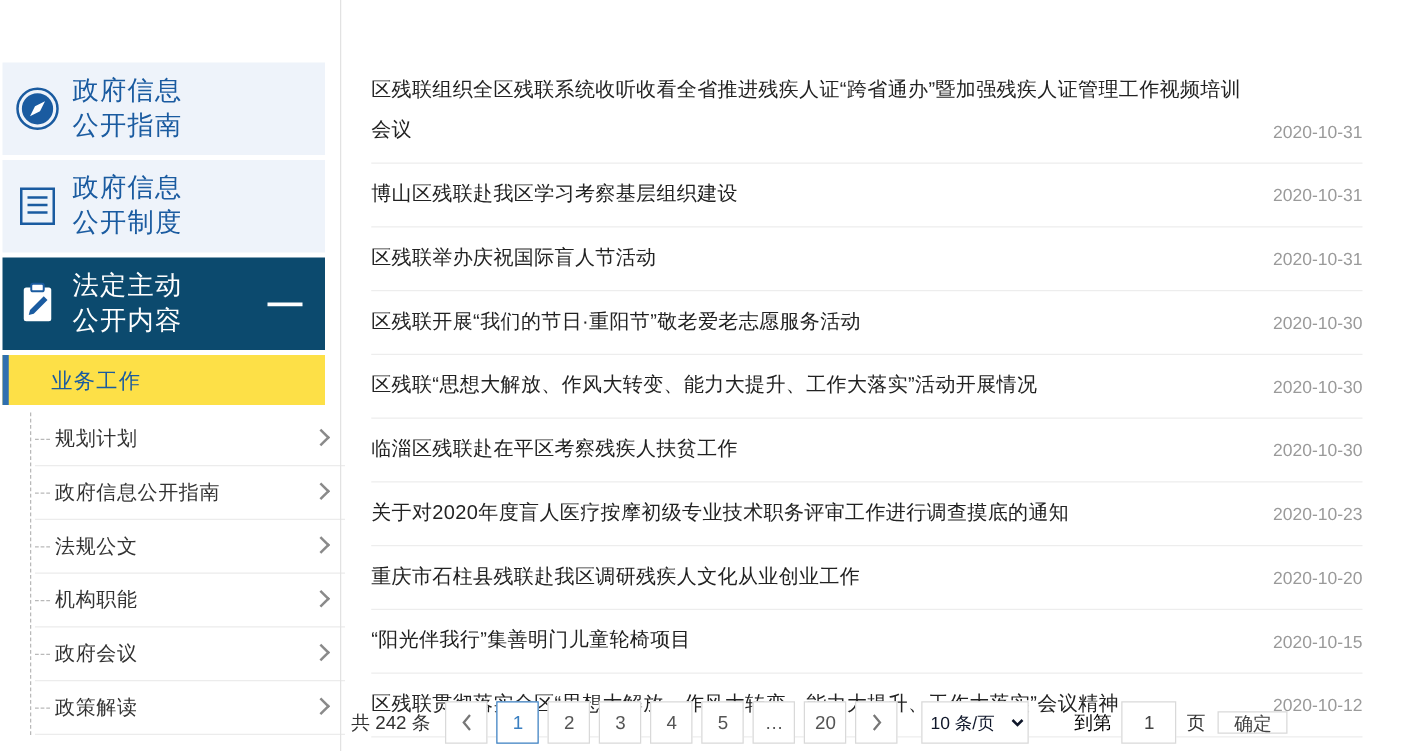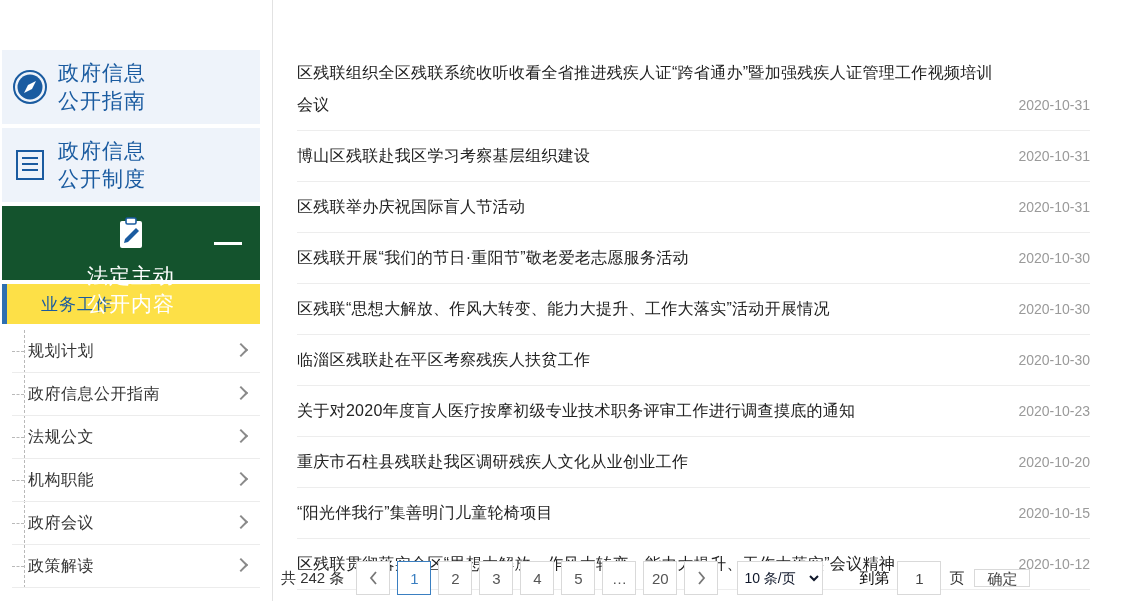--- a/index.html
+++ b/index.html
@@ -33,22 +33,21 @@
     width: 258px;
     height: 74px;
     margin: 0 0 4px 2px;
     background: #eef3fa;
     display: flex;
     align-items: center;
     box-sizing: border-box;
     position: relative;
   }
   .nav-card.accent {
-    background: #14532d;
-    flex-direction: column;
+    background: #0c4a6e;
   }
   .nav-card .card-icon {
     width: 56px;
     flex: 0 0 56px;
     display: flex;
     align-items: center;
     justify-content: center;
   }
   .nav-card .card-text {
     font-size: 21px;
@@ -82,21 +81,21 @@
   .subnav-active span {
     font-size: 17px;
     color: #1a5ba0;
     padding-left: 34px;
     letter-spacing: 1px;
   }
 
   .tree {
     margin-top: 6px;
     position: relative;
-    padding-left: 12px;
+    padding-left: 28px;
   }
   .tree:before {
     content: "";
     position: absolute;
     left: 24px;
     top: 0;
     bottom: 0;
     border-left: 1px dashed #b9b9b9;
   }
   .tree-item {

